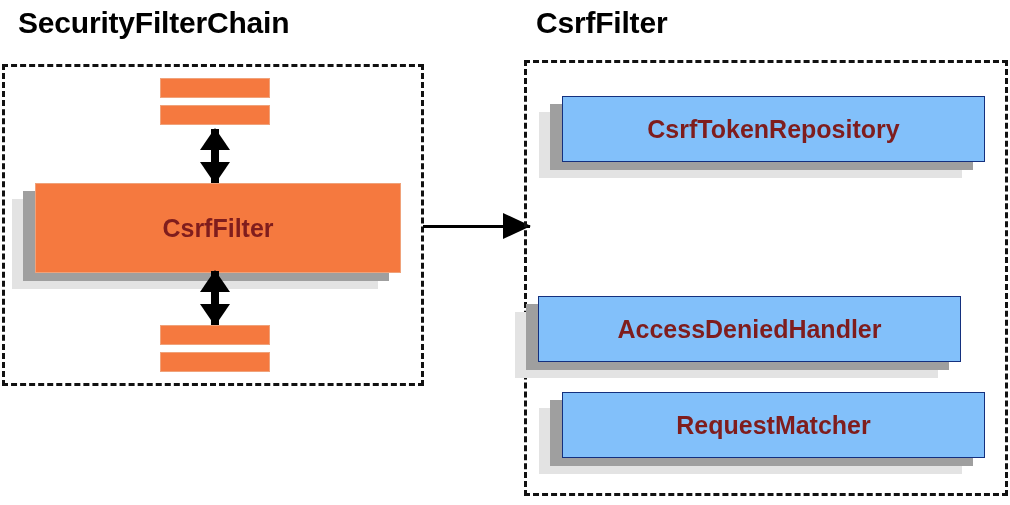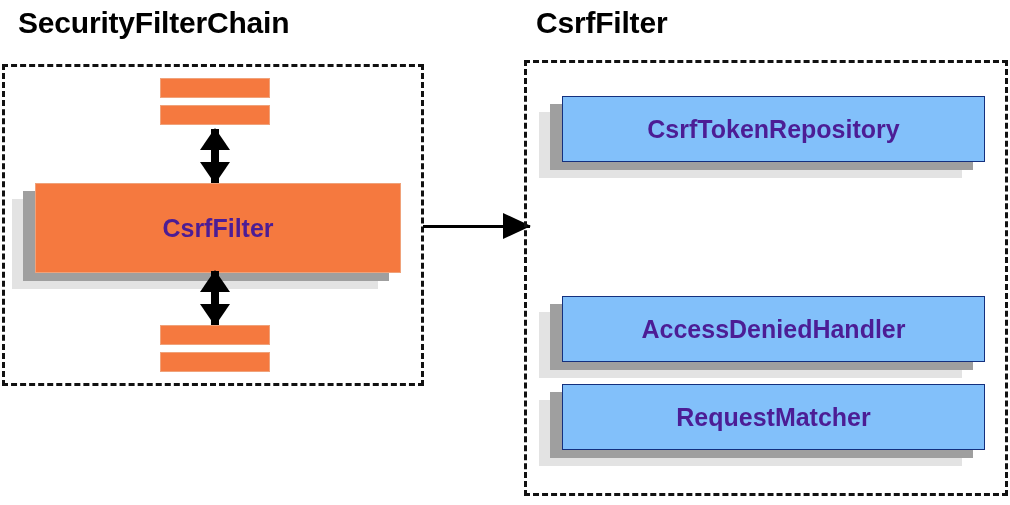--- a/index.html
+++ b/index.html
@@ -71,21 +71,21 @@
     box-sizing: border-box;
     display: flex;
     align-items: center;
     justify-content: center;
   }
   .stack .label {
     font-family: "Liberation Sans", sans-serif;
     font-weight: bold;
     font-size: 25px;
     line-height: 25px;
-    color: #4c1d95;
+    color: #7f1d1d;
     white-space: nowrap;
     text-align: center;
   }
 
   
   .stack.orange .face {
     background: #F5793F;
     border: 1px solid #f0a27a;
   }
   
@@ -202,29 +202,29 @@
 
   <div class="stack blue" style="left:562px; top:96px; width:423px; height:66px;">
     <div class="shadow-far"></div>
     <div class="shadow-near"></div>
     <div class="face">
       <span class="label">CsrfTokenRepository</span>
     </div>
   </div>
 
 
-  <div class="stack blue" style="left:562px; top:296px; width:423px; height:66px;">
+  <div class="stack blue" style="left:538px; top:296px; width:423px; height:66px;">
     <div class="shadow-far"></div>
     <div class="shadow-near"></div>
     <div class="face">
       <span class="label">AccessDeniedHandler</span>
     </div>
   </div>
 
-  <div class="stack blue" style="left:562px; top:384px; width:423px; height:66px;">
+  <div class="stack blue" style="left:562px; top:392px; width:423px; height:66px;">
     <div class="shadow-far"></div>
     <div class="shadow-near"></div>
     <div class="face">
       <span class="label">RequestMatcher</span>
     </div>
   </div>
 
 </div>
 
 </body></html>

